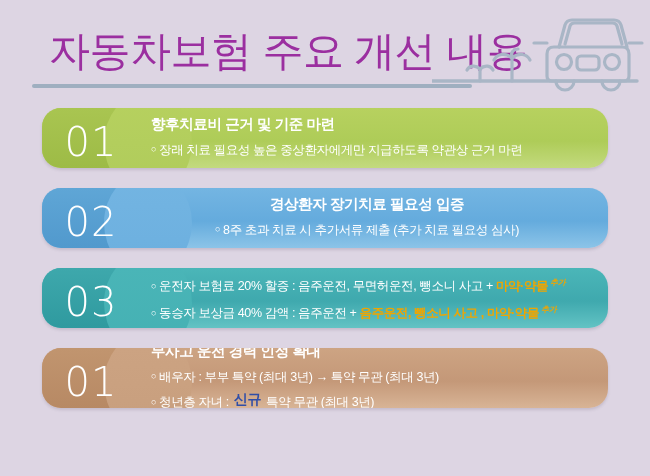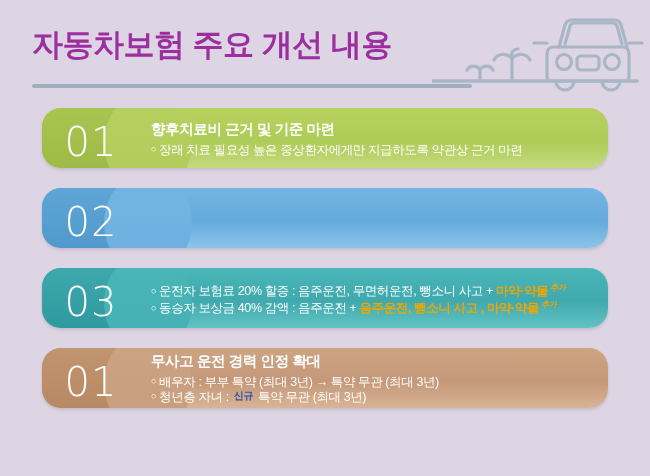--- a/index.html
+++ b/index.html
@@ -15,24 +15,24 @@
     position: relative;
   }
 
   
   .header {
     position: relative;
     height: 108px;
   }
   .header-title {
     position: absolute;
-    left: 32px;
+    left: 49px;
     top: 24px;
-    font-size: 31px;
-    font-weight: bold;
+    font-size: 41px;
+    font-weight: normal;
     color: #9b2fa0;
     letter-spacing: -0.5px;
     white-space: nowrap;
   }
   .header-rule {
     position: absolute;
     left: 32px;
     top: 84px;
     width: 440px;
     height: 4px;
@@ -114,38 +114,38 @@
     font-size: 14.5px;
     letter-spacing: -0.4px;
     margin-bottom: 4px;
     white-space: nowrap;
   }
   .bullets { }
   .bullet {
     color: #ffffff;
     font-size: 12.5px;
     letter-spacing: -0.4px;
-    line-height: 13px;
+    line-height: 23px;
     white-space: nowrap;
   }
   .bullet .dot {
     font-size: 9px;
     vertical-align: 1.5px;
     margin-right: 3px;
   }
   .hl { font-weight: bold; }
   .sup {
     font-size: 8px;
     vertical-align: 5px;
     margin-left: 2px;
     font-weight: bold;
     font-style: italic;
   }
   .badge-new {
-    font-size: 10px;
+    font-size: 14px;
     font-weight: bold;
     vertical-align: 2px;
     color: #2f4ea8;
     margin: 0 2px;
   }
 
   
   .r1 { background: linear-gradient(180deg,#b7d15f 0%, #aecc58 55%, #c3da7e 100%); }
   .r1 .num-pane { background: linear-gradient(180deg,#a9c551 0%, #9dbb46 100%); }
   .r1 .num-bulge { background: linear-gradient(180deg,#b7d15f 0%, #afcb5b 100%); }
@@ -216,20 +216,26 @@
         </div>
       </div>
     </div>
   </div>
 
   <div class="row r2">
     <div class="num-pane"></div>
     <div class="num-bulge"></div>
     <div class="num">02</div>
     <div class="body">
+      <div class="heading">경상환자 장기치료 필요성 입증</div>
+      <div class="bullets">
+        <div class="bullet">
+          <span class="dot">○</span><span>8주 초과 치료 시 추가서류 제출 (추가 치료 필요성 심사)</span>
+        </div>
+      </div>
     </div>
   </div>
 
   <div class="row r3">
     <div class="num-pane"></div>
     <div class="num-bulge"></div>
     <div class="num">03</div>
     <div class="body">
       <div class="bullets">
         <div class="bullet">

